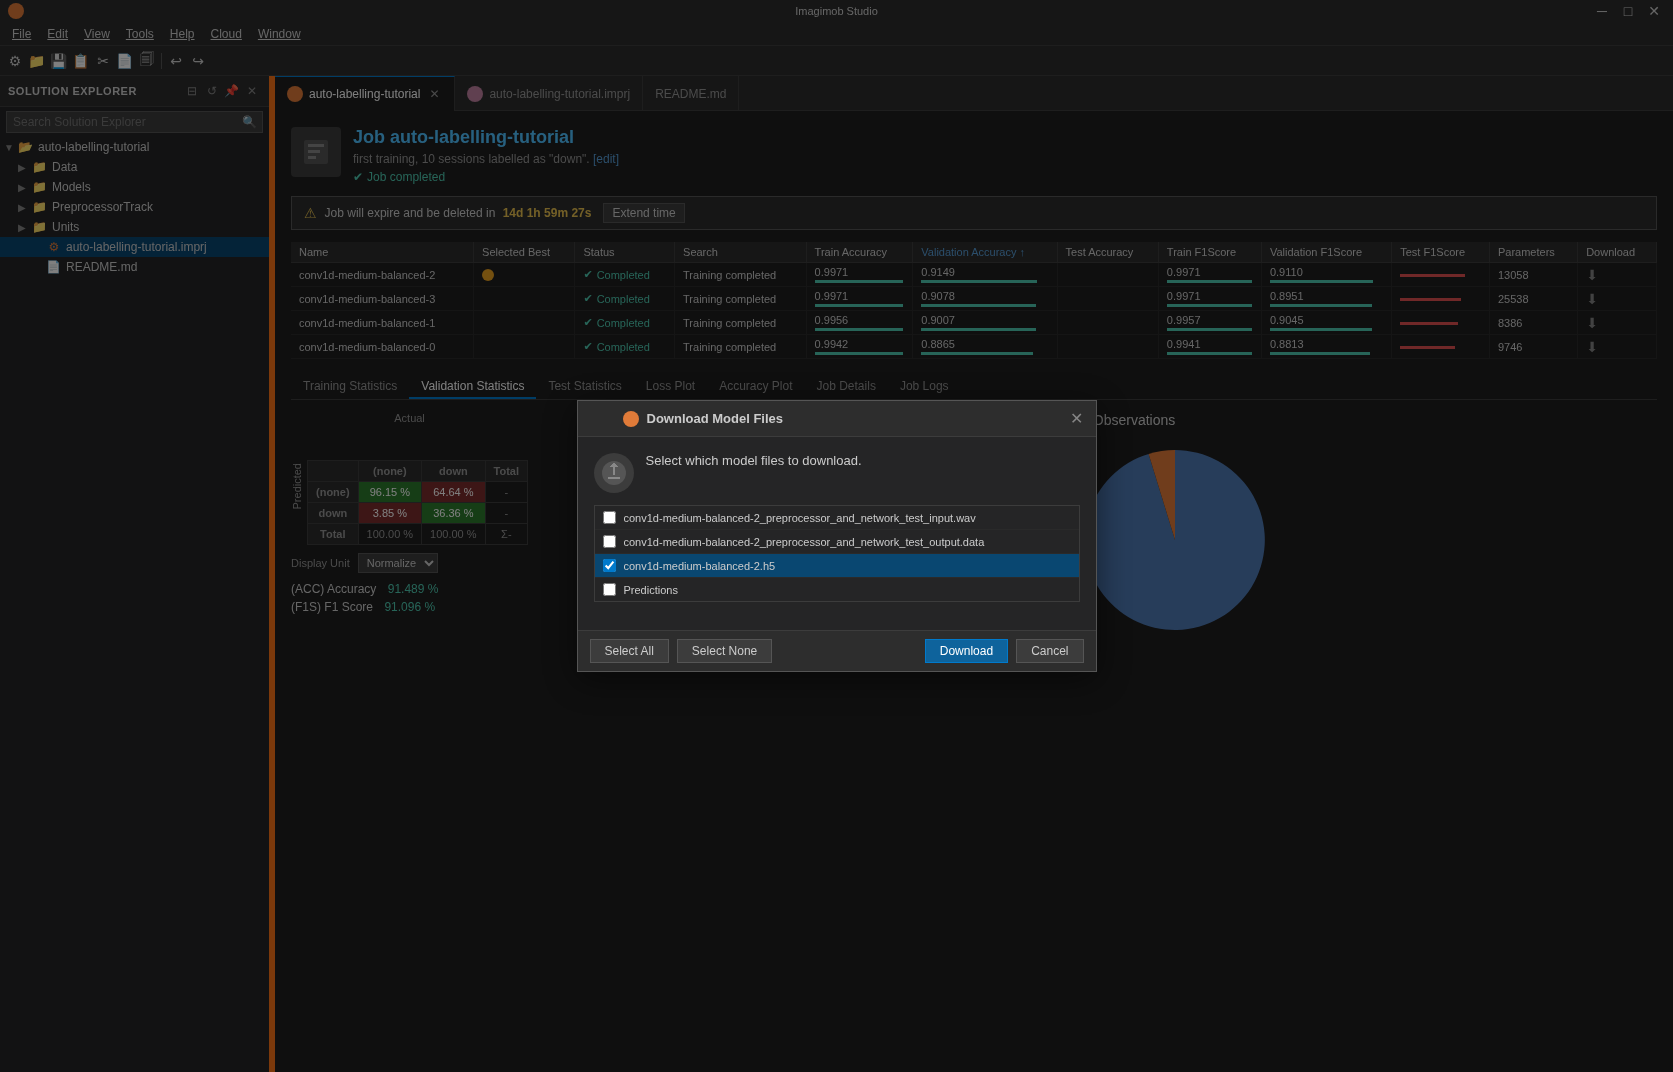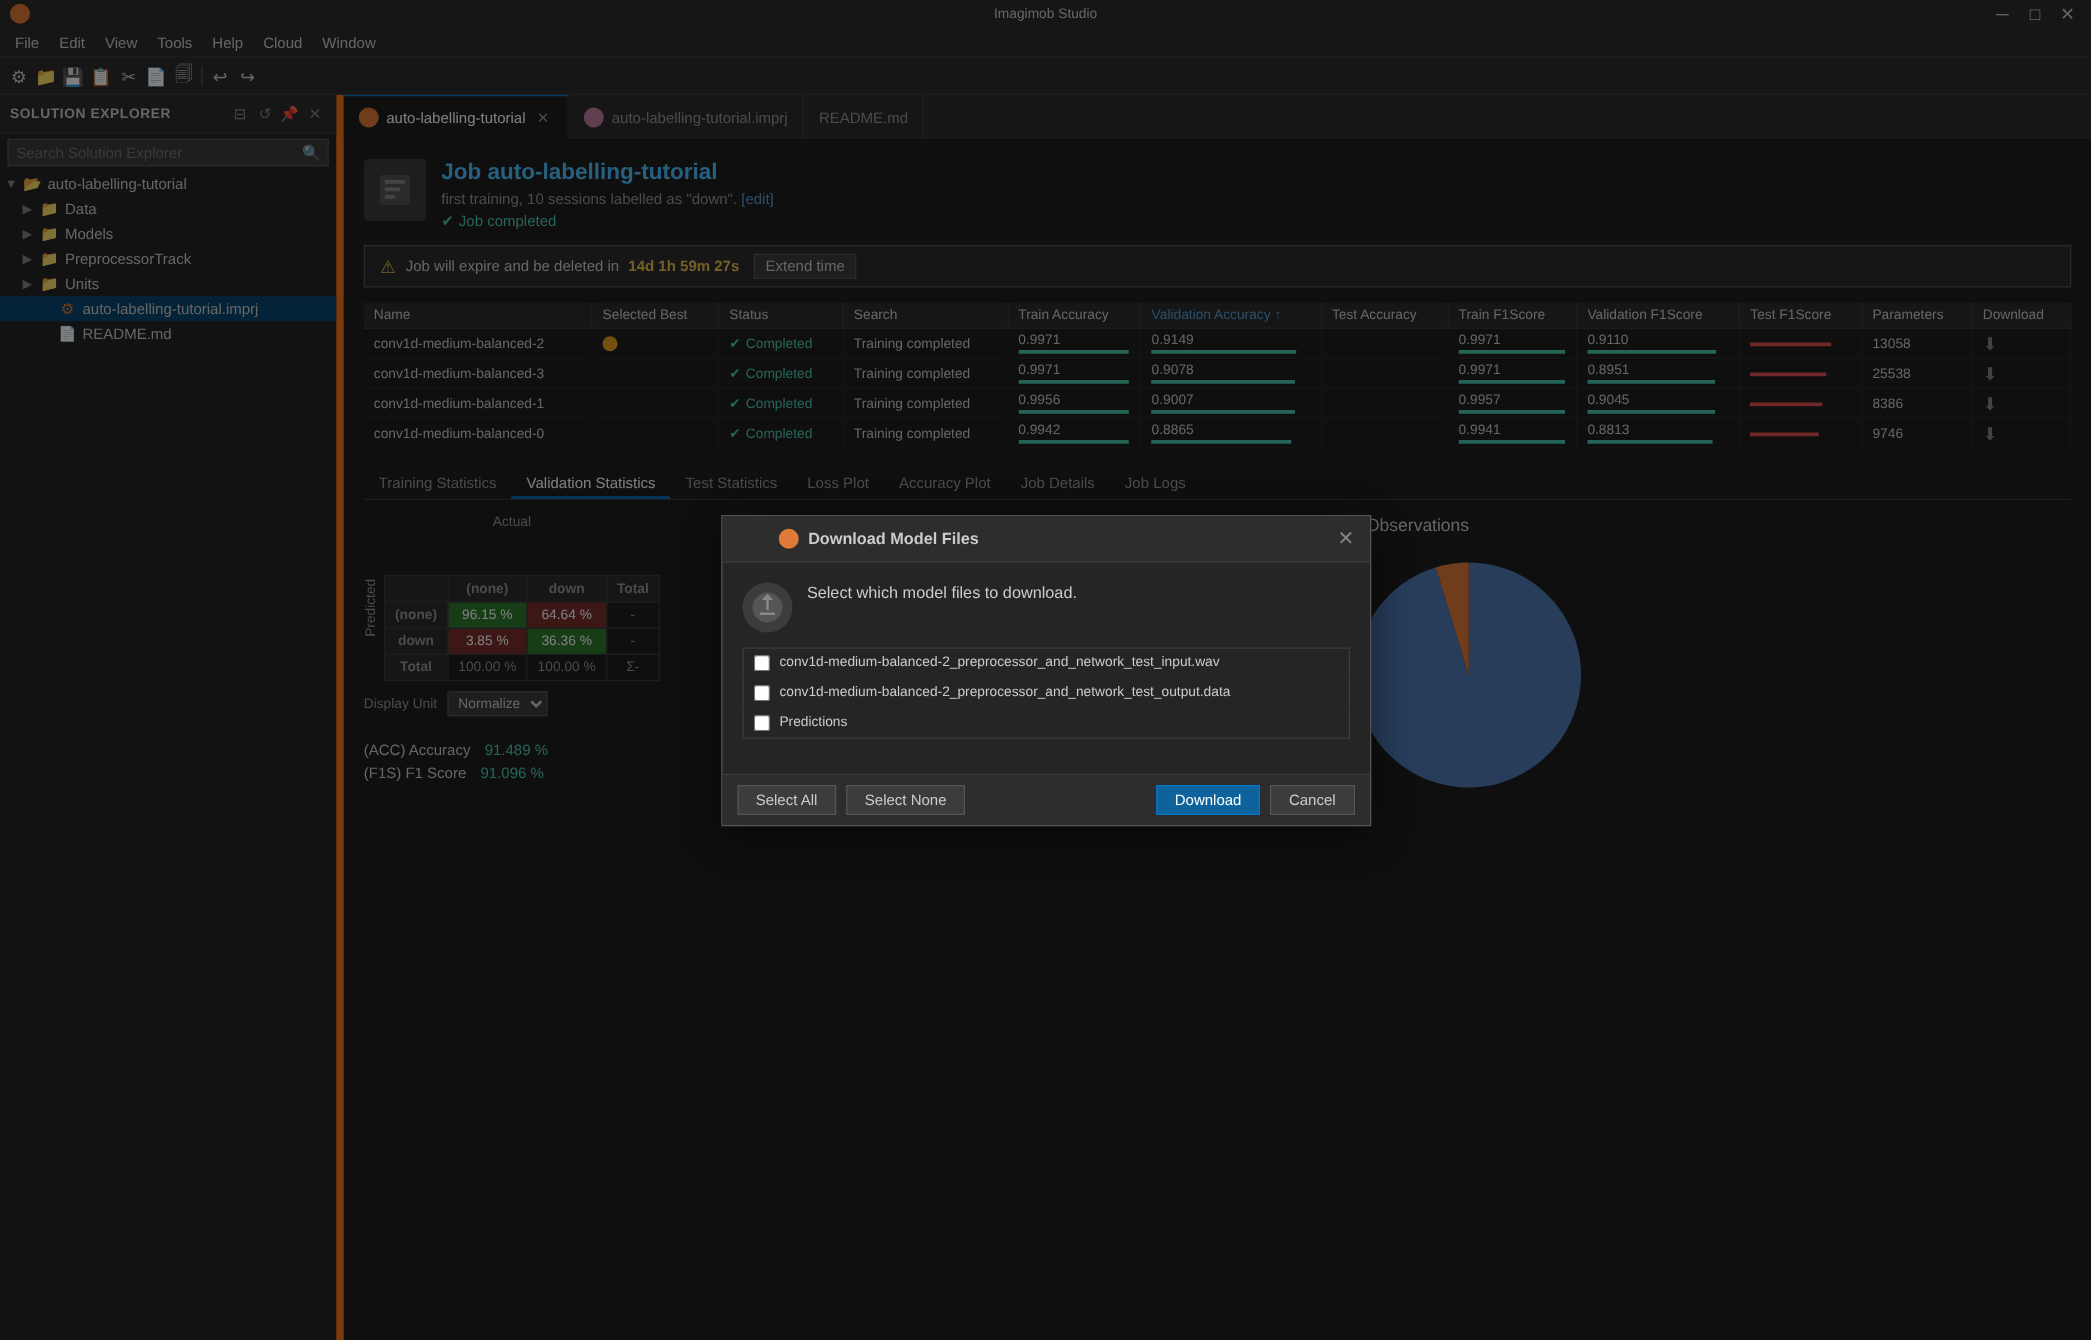--- a/index.html
+++ b/index.html
@@ -4,21 +4,21 @@
   <style>
     * { box-sizing: border-box; margin: 0; padding: 0; }
     body { background: #1e1e1e; color: #d4d4d4; font-family: 'Segoe UI', sans-serif; font-size: 12px; overflow: hidden; width: 1673px; height: 1072px; }
 
     
     .title-bar { background: #2d2d2d; height: 22px; display: flex; align-items: center; padding: 0 8px; justify-content: space-between; }
     .title-bar-title { color: #cccccc; font-size: 11px; position: absolute; left: 50%; transform: translateX(-50%); }
     .app-icon { width: 16px; height: 16px; background: #e07b39; border-radius: 50%; margin-right: 4px; }
 
     
-    .menu-bar { background: #2d2d2d; height: 24px; display: flex; align-items: center; padding: 0 4px; border-bottom: 1px solid #3c3c3c; }
+    .menu-bar { background: #2d2d2d; height: 24px; display: flex; align-items: center; padding: 0 4px; border-bottom: 1px solid #3c3c3c; text-decoration: underline; }
     .menu-item { padding: 2px 8px; color: #cccccc; font-size: 12px; cursor: pointer; }
 
     
     .toolbar { background: #2d2d2d; height: 30px; display: flex; align-items: center; padding: 0 4px; border-bottom: 1px solid #3c3c3c; }
     .toolbar-btn { width: 22px; height: 22px; background: transparent; border: none; color: #cccccc; cursor: pointer; display: flex; align-items: center; justify-content: center; font-size: 14px; }
     .toolbar-sep { width: 1px; height: 16px; background: #555; margin: 0 3px; }
 
     
     .main-layout { display: flex; height: calc(1072px - 76px); }
 
@@ -90,21 +90,21 @@
     .actual-label { text-align: center; font-size: 11px; color: #969696; margin-bottom: 4px; }
     .matrix-table { border-collapse: collapse; margin-top: 32px; }
     .matrix-table th, .matrix-table td { padding: 4px 8px; font-size: 11px; text-align: center; border: 1px solid #3c3c3c; }
     .matrix-table th { background: #2d2d2d; color: #969696; }
     .cell-green { background: #2d7a2d; color: #ffffff; }
     .cell-red { background: #7a2d2d; color: #ffffff; }
     .cell-dash { background: transparent; color: #969696; }
     .predicted-wrapper { display: flex; gap: 4px; align-items: center; }
     .display-unit { display: flex; align-items: center; gap: 8px; margin-top: 8px; font-size: 11px; color: #969696; }
     .display-unit select { background: #3c3c3c; border: 1px solid #555; color: #cccccc; padding: 2px 4px; font-size: 11px; }
-    .acc-stats { margin-top: 20px; font-size: 12px; color: #cccccc; }
+    .acc-stats { margin-top: 9px; font-size: 12px; color: #cccccc; }
     .acc-stats div { margin-bottom: 4px; }
     .acc-value { color: #4ec9b0; }
 
     
     .chart-area { flex: 1; display: flex; flex-direction: column; align-items: center; }
     .chart-title { font-size: 14px; color: #cccccc; margin-bottom: 12px; }
     .pie-container { position: relative; width: 200px; height: 200px; }
 
     
     .modal-overlay { position: fixed; top: 0; left: 0; width: 100%; height: 100%; background: rgba(0,0,0,0.5); display: flex; align-items: center; justify-content: center; z-index: 1000; }
@@ -545,20 +545,24 @@
       </div>
       <div class="file-list">
         <div class="file-item">
           <input type="checkbox" id="f1" style="">
           <label for="f1">conv1d-medium-balanced-2_preprocessor_and_network_test_input.wav</label>
         </div>
         <div class="file-item">
           <input type="checkbox" id="f2" style="">
           <label for="f2">conv1d-medium-balanced-2_preprocessor_and_network_test_output.data</label>
         </div>
+        <div class="file-item selected-file">
+          <input type="checkbox" id="f3" checked="" style="">
+          <label for="f3">conv1d-medium-balanced-2.h5</label>
+        </div>
         <div class="file-item">
           <input type="checkbox" id="f5" style="">
           <label for="f5">Predictions</label>
         </div>
       </div>
     </div>
     <div class="modal-footer">
       <div class="footer-left">
         <button class="btn">Select All</button>
         <button class="btn">Select None</button>

